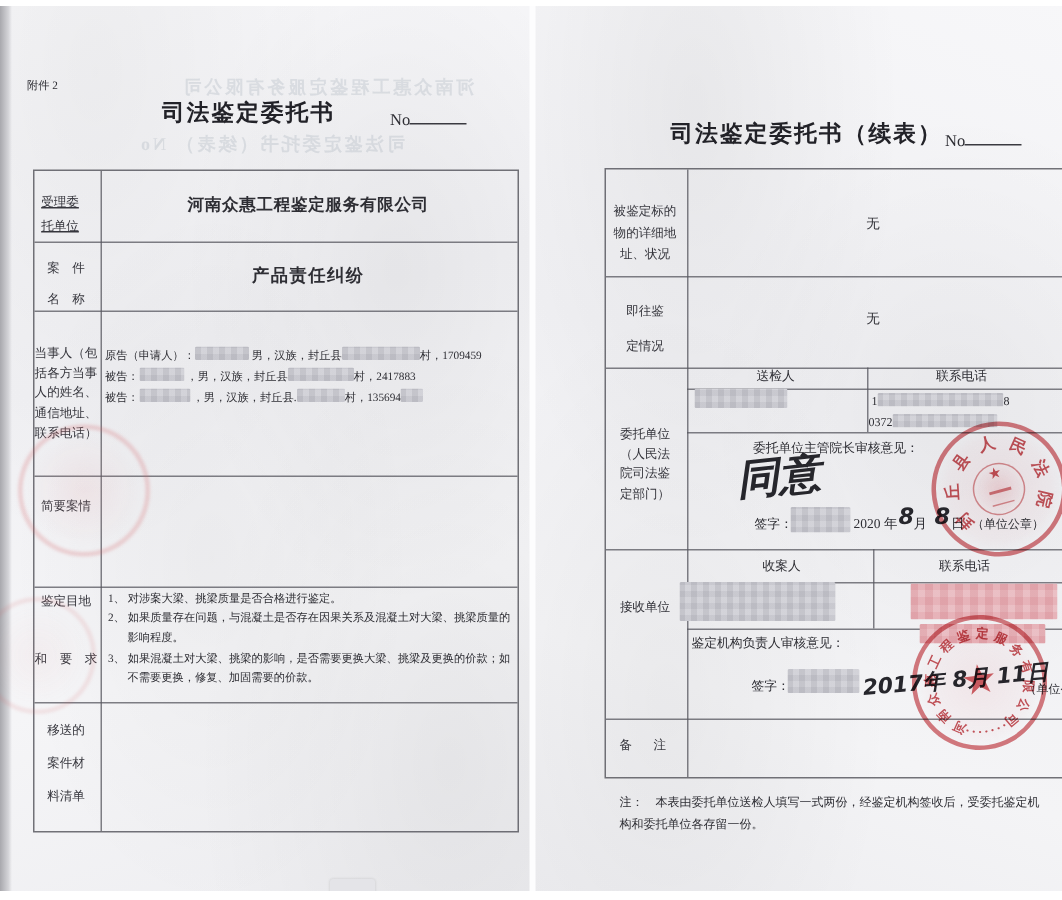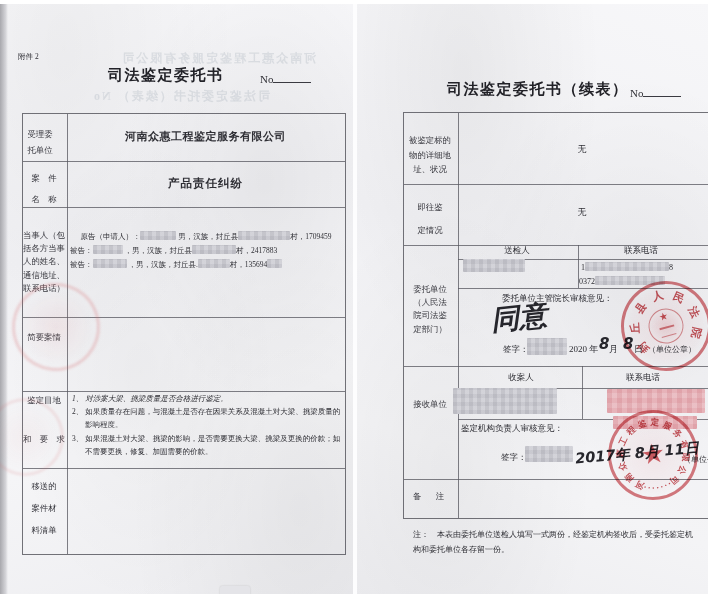--- a/index.html
+++ b/index.html
@@ -79,52 +79,52 @@
 
     <div class="tblbox" style="left:22px;top:113px;width:322px;height:440px;">
       <div class="vl" style="left:44px;top:0;height:440px;"></div>
       <div class="hl" style="left:0;top:47px;width:322px;"></div>
       <div class="hl" style="left:0;top:93px;width:322px;"></div>
       <div class="hl" style="left:0;top:203px;width:322px;"></div>
       <div class="hl" style="left:0;top:277px;width:322px;"></div>
       <div class="hl" style="left:0;top:354px;width:322px;"></div>
     </div>
 
-    <div class="t lbl" style="left:22px;top:127px;width:36px;line-height:16px;">受理委
+    <div class="t lbl" style="left:22px;top:127px;width:36px;line-height:16px;text-decoration:underline;">受理委
 托单位</div>
     <div class="t c" style="left:66px;top:129px;width:279px;font-size:11px;font-weight:bold;letter-spacing:.5px;">河南众惠工程鉴定服务有限公司</div>
 
     <div class="t c" style="left:66px;top:176px;width:279px;font-size:11.5px;font-weight:bold;letter-spacing:1px;">产品责任纠纷</div>
     <div class="t lbl" style="left:22px;top:168px;width:44px;line-height:21px;">案　件
 名　称</div>
 
     <div class="t lbl" style="left:22px;top:229px;width:44px;">当事人（包
 括各方当事
 人的姓名、
 通信地址、
 联系电话）</div>
-    <div class="t small" style="left:70px;top:230px;width:272px;text-align:center;">
+    <div class="t small" style="left:70px;top:230px;width:272px;">
       <span>原告（申请人）：</span><span class="redact" style="width:36px;"></span>
       <span>男，汉族，封丘县</span><span class="redact" style="width:52px;"></span><span>村，1709459</span>
     </div>
     <div class="t small" style="left:70px;top:244px;width:272px;">
       <span>被告：</span><span class="redact" style="width:30px;"></span>
       <span>，男，汉族，封丘县</span><span class="redact" style="width:44px;"></span><span>村，2417883</span>
     </div>
     <div class="t small" style="left:70px;top:258px;width:272px;">
       <span>被告：</span><span class="redact" style="width:34px;"></span>
       <span>，男，汉族，封丘县.</span><span class="redact" style="width:32px;"></span><span>村，135694</span><span class="redact" style="width:15px;"></span>
     </div>
 
     <div class="t lbl" style="left:22px;top:331px;width:44px;">简要案情</div>
 
     <div class="t lbl" style="left:21px;top:394px;width:46px;">鉴定目地</div>
     <div class="t lbl" style="left:21px;top:433px;width:46px;">和　要　求</div>
     <div class="t small" style="left:72px;top:392px;width:270px;">
-      <div style="padding-left:13px;text-indent:-13px;font-style:italic;"><span>1、 对涉案大梁、挑梁质量是否合格进行鉴定。</span></div>
+      <div style="padding-left:13px;text-indent:-13px;"><span>1、 对涉案大梁、挑梁质量是否合格进行鉴定。</span></div>
       <div style="padding-left:13px;text-indent:-13px;"><span>2、 如果质量存在问题，与混凝土是否存在因果关系及混凝土对大梁、挑梁质量的影响程度。</span></div>
       <div style="padding-left:13px;text-indent:-13px;"><span>3、 如果混凝土对大梁、挑梁的影响，是否需要更换大梁、挑梁及更换的价款；如不需要更换，修复、加固需要的价款。</span></div>
     </div>
 
     <div class="t lbl" style="left:22px;top:481px;width:44px;line-height:11px;">移送的
 
 案件材
 
 料清单</div>
 

